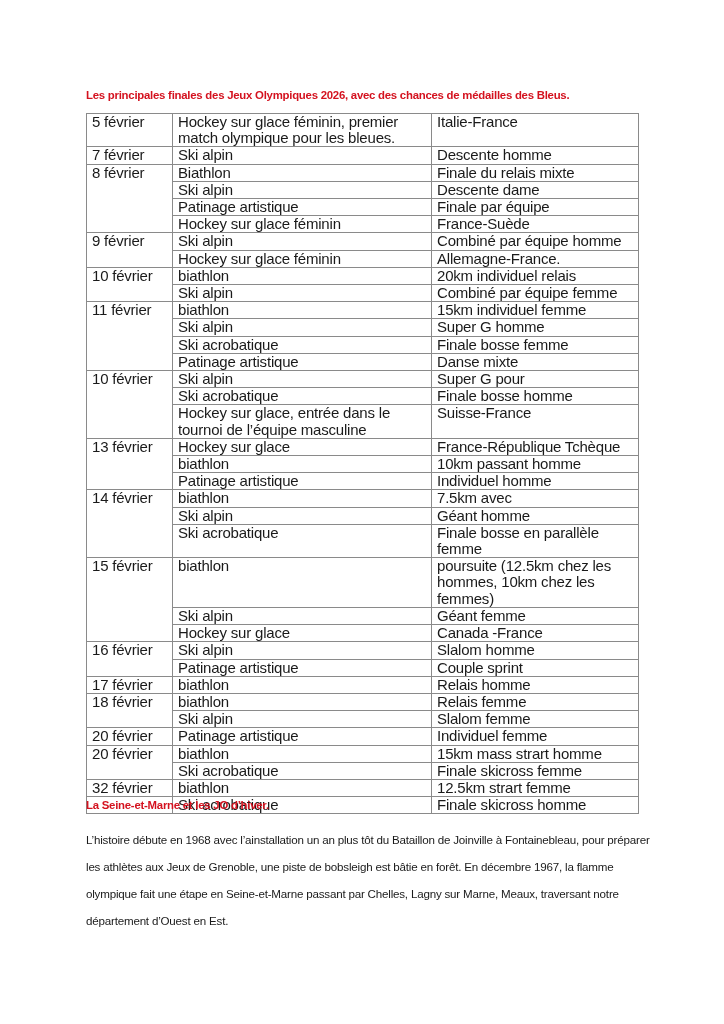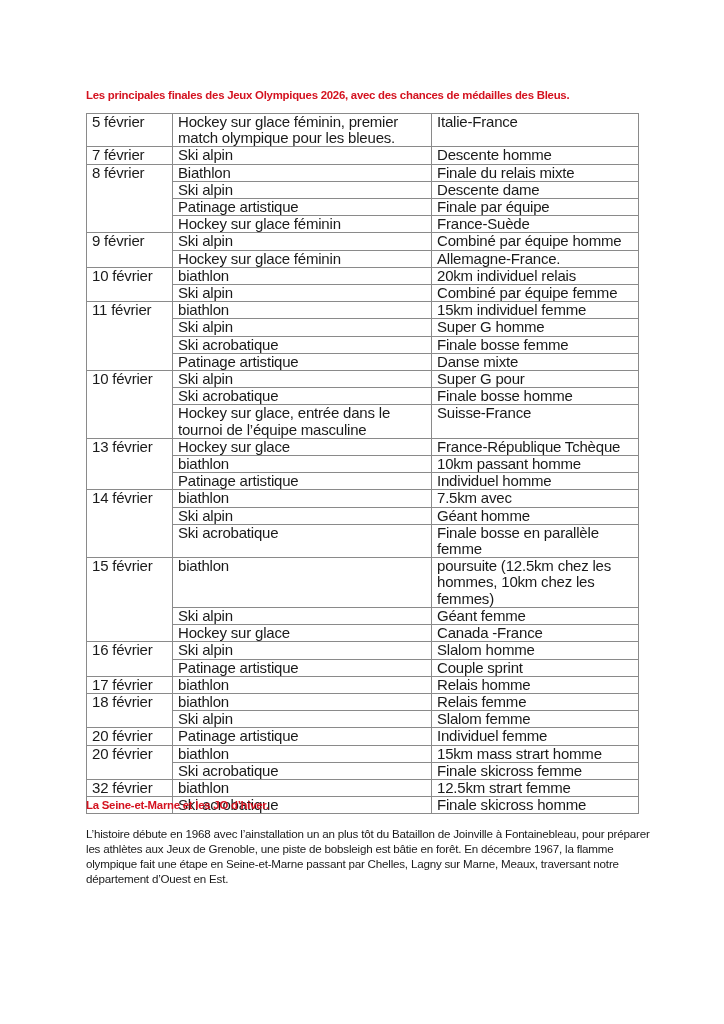--- a/index.html
+++ b/index.html
@@ -9,21 +9,21 @@
   .title { position: absolute; left: 86px; top: 89px; font-size: 11.4px; font-weight: bold;
            color: #d4121f; letter-spacing: -0.25px; white-space: nowrap; }
   table.sched { position: absolute; left: 86px; top: 113px; width: 552px;
                 border-collapse: collapse; table-layout: fixed; font-size: 15px; letter-spacing: -0.2px; }
   table.sched td { border: 1px solid #8a8a8a; padding: 0 5px; vertical-align: top;
                    line-height: 16.2px; height: 16.2px; color: #1a1a1a; }
   col.c1 { width: 86px; } col.c2 { width: 259px; } col.c3 { width: 207px; }
   .h2 { position: absolute; left: 86px; top: 799px; font-size: 11.4px; font-weight: bold;
         color: #d4121f; letter-spacing: -0.25px; white-space: nowrap; text-align: right; }
   .para { position: absolute; left: 86px; top: 826px; width: 570px; font-size: 11.6px;
-          line-height: 15px; color: #1a1a1a; letter-spacing: -0.2px; }
+          line-height: 27px; color: #1a1a1a; letter-spacing: -0.2px; }
 </style>
 </head>
 <body>
 
 <div class="page">
   <div class="title">Les principales finales des Jeux Olympiques 2026, avec des chances de médailles des Bleus.</div>
 
   <table class="sched">
     <colgroup>
         <col class="c1">

